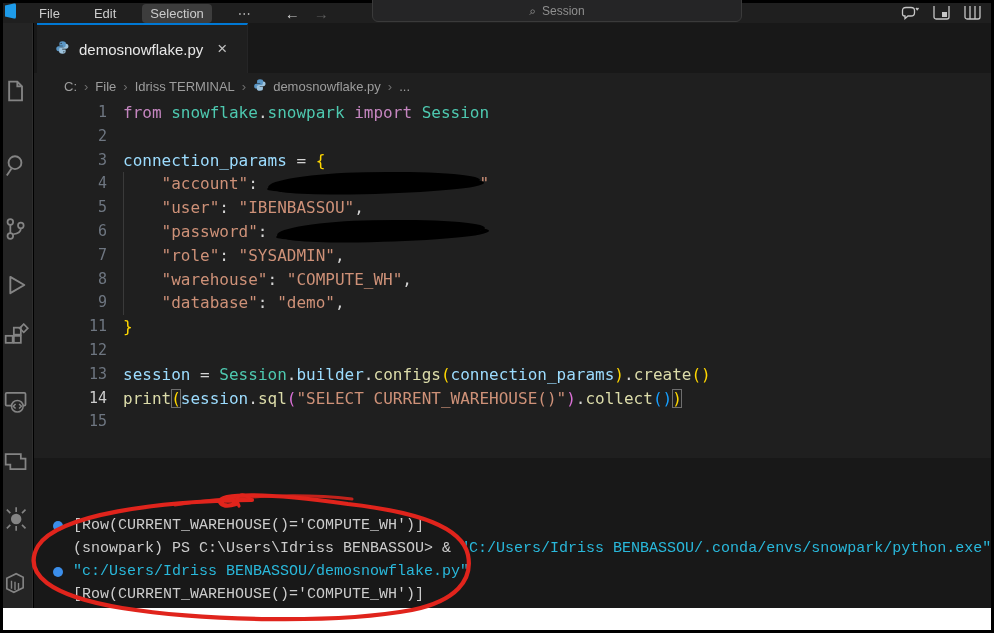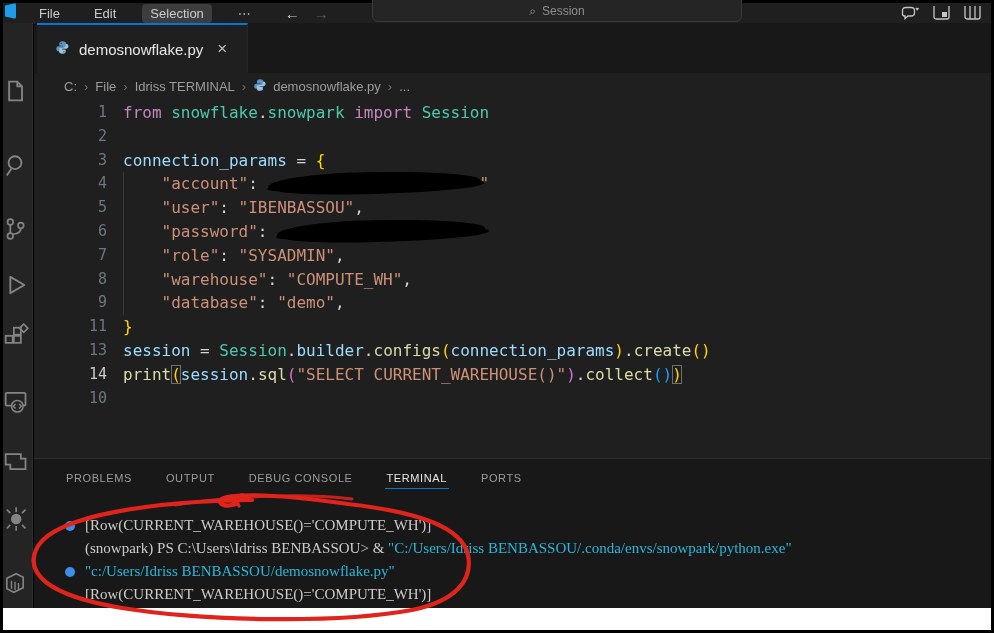--- a/index.html
+++ b/index.html
@@ -45,21 +45,21 @@
   .code-text { margin-left:16px; white-space:pre; }
   .code-line.guide::after { content:""; position:absolute; left:89px; top:0; bottom:0; border-left:1px solid #3a3a3a; }
   .boxed { outline:1px solid #6e6e6e; outline-offset:-1px; }
   .scribble { display:inline-block; vertical-align:middle; height:21px; margin-top:-4px; background:#000; border-radius:46% 54% 58% 42% / 62% 48% 52% 38%; transform:rotate(-1.2deg); box-shadow:6px 3px 0 -2px #000, -4px 2px 0 -3px #000; }
 
   
   .panel-tabs { position:absolute; left:0; top:435px; right:0; height:40px; background:#181818; border-top:1px solid #2b2b2b; display:flex; align-items:center; gap:30px; padding-left:30px; }
   .panel-tab { color:#9d9d9d; font-size:11px; letter-spacing:.6px; padding:4px 2px; border-bottom:1px solid transparent; white-space:nowrap; }
   .panel-tab.active { color:#e7e7e7; border-bottom:1px solid #0078D4; }
 
-  .terminal { position:absolute; left:12px; top:475px; right:0; height:110px; background:#181818; padding-top:16px; font-family:Liberation Serif, serif; font-size:15px; overflow:hidden; }
+  .terminal { position:absolute; left:0; top:475px; right:0; height:110px; background:#181818; padding-top:16px; font-family:Liberation Mono, monospace; font-size:15px; overflow:hidden; }
   .term-line { position:relative; height:23px; line-height:23px; padding-left:39px; white-space:pre; }
   .term-bullet { position:absolute; left:19px; top:6.5px; width:10px; height:10px; border-radius:50%; }
 
   
   .bottom-strip { position:absolute; left:3px; top:608px; width:988px; height:22px; background:#ffffff; }
 
   
   .annotation { position:absolute; left:0; top:0; width:994px; height:633px; pointer-events:none; }
 </style>
 </head>
@@ -206,32 +206,26 @@
         <div class="code-line"><span class="gutter">1</span><span class="code-text"><span style="color: rgb(197, 134, 192);">from</span><span style="color: rgb(212, 212, 212);"> </span><span style="color: rgb(78, 201, 176);">snowflake</span><span style="color: rgb(212, 212, 212);">.</span><span style="color: rgb(78, 201, 176);">snowpark</span><span style="color: rgb(212, 212, 212);"> </span><span style="color: rgb(197, 134, 192);">import</span><span style="color: rgb(212, 212, 212);"> </span><span style="color: rgb(78, 201, 176);">Session</span></span></div>
         <div class="code-line"><span class="gutter">2</span><span class="code-text"></span></div>
         <div class="code-line"><span class="gutter">3</span><span class="code-text"><span style="color: rgb(156, 220, 254);">connection_params</span><span style="color: rgb(212, 212, 212);"> = </span><span style="color: rgb(255, 215, 0);">{</span></span></div>
         <div class="code-line guide"><span class="gutter">4</span><span class="code-text"><span style="color: rgb(212, 212, 212);">    </span><span style="color: rgb(206, 145, 120);">"account"</span><span style="color: rgb(212, 212, 212);">: </span><span class="scribble" style="width: 212px; background: rgb(0, 0, 0);"></span><span style="color: rgb(206, 145, 120);">"</span></span></div>
         <div class="code-line guide"><span class="gutter">5</span><span class="code-text"><span style="color: rgb(212, 212, 212);">    </span><span style="color: rgb(206, 145, 120);">"user"</span><span style="color: rgb(212, 212, 212);">: </span><span style="color: rgb(206, 145, 120);">"IBENBASSOU"</span><span style="color: rgb(212, 212, 212);">,</span></span></div>
         <div class="code-line guide"><span class="gutter">6</span><span class="code-text"><span style="color: rgb(212, 212, 212);">    </span><span style="color: rgb(206, 145, 120);">"password"</span><span style="color: rgb(212, 212, 212);">: </span><span class="scribble" style="width: 208px; background: rgb(0, 0, 0);"></span></span></div>
         <div class="code-line guide"><span class="gutter">7</span><span class="code-text"><span style="color: rgb(212, 212, 212);">    </span><span style="color: rgb(206, 145, 120);">"role"</span><span style="color: rgb(212, 212, 212);">: </span><span style="color: rgb(206, 145, 120);">"SYSADMIN"</span><span style="color: rgb(212, 212, 212);">,</span></span></div>
         <div class="code-line guide"><span class="gutter">8</span><span class="code-text"><span style="color: rgb(212, 212, 212);">    </span><span style="color: rgb(206, 145, 120);">"warehouse"</span><span style="color: rgb(212, 212, 212);">: </span><span style="color: rgb(206, 145, 120);">"COMPUTE_WH"</span><span style="color: rgb(212, 212, 212);">,</span></span></div>
         <div class="code-line guide"><span class="gutter">9</span><span class="code-text"><span style="color: rgb(212, 212, 212);">    </span><span style="color: rgb(206, 145, 120);">"database"</span><span style="color: rgb(212, 212, 212);">: </span><span style="color: rgb(206, 145, 120);">"demo"</span><span style="color: rgb(212, 212, 212);">,</span></span></div>
         <div class="code-line"><span class="gutter">11</span><span class="code-text"><span style="color: rgb(255, 215, 0);">}</span></span></div>
+        <div class="code-line"><span class="gutter">12</span><span class="code-text"></span></div>
         <div class="code-line"><span class="gutter">13</span><span class="code-text"><span style="color: rgb(156, 220, 254);">session</span><span style="color: rgb(212, 212, 212);"> = </span><span style="color: rgb(78, 201, 176);">Session</span><span style="color: rgb(212, 212, 212);">.</span><span style="color: rgb(156, 220, 254);">builder</span><span style="color: rgb(212, 212, 212);">.</span><span style="color: rgb(220, 220, 170);">configs</span><span style="color: rgb(255, 215, 0);">(</span><span style="color: rgb(156, 220, 254);">connection_params</span><span style="color: rgb(255, 215, 0);">)</span><span style="color: rgb(212, 212, 212);">.</span><span style="color: rgb(220, 220, 170);">create</span><span style="color: rgb(255, 215, 0);">()</span></span></div>
         <div class="code-line"><span class="gutter active">14</span><span class="code-text"><span style="color: rgb(220, 220, 170);">print</span><span class="boxed" style="color: rgb(255, 215, 0);">(</span><span style="color: rgb(156, 220, 254);">session</span><span style="color: rgb(212, 212, 212);">.</span><span style="color: rgb(220, 220, 170);">sql</span><span style="color: rgb(218, 112, 214);">(</span><span style="color: rgb(206, 145, 120);">"SELECT CURRENT_WAREHOUSE()"</span><span style="color: rgb(218, 112, 214);">)</span><span style="color: rgb(212, 212, 212);">.</span><span style="color: rgb(220, 220, 170);">collect</span><span style="color: rgb(23, 159, 255);">(</span><span style="color: rgb(23, 159, 255);">)</span><span class="boxed" style="color: rgb(255, 215, 0);">)</span></span></div>
-        <div class="code-line"><span class="gutter">10</span><span class="code-text"></span></div>
-      </div>
-
-    <div class="panel-tabs" id="panelTabs">
-        <span class="panel-tab">PROBLEMS</span>
-        <span class="panel-tab">OUTPUT</span>
-        <span class="panel-tab">DEBUG CONSOLE</span>
-        <span class="panel-tab active">TERMINAL</span>
-        <span class="panel-tab">PORTS</span>
-      </div>
+        <div class="code-line"><span class="gutter">15</span><span class="code-text"></span></div>
+      </div>
+
 
     <div class="terminal" id="terminal">
         <div class="term-line"><span class="term-bullet" style="background: rgb(59, 142, 234);"></span><span style="color: rgb(204, 204, 204);">[Row(CURRENT_WAREHOUSE()='COMPUTE_WH')]</span></div>
         <div class="term-line"><span style="color: rgb(204, 204, 204);">(snowpark) PS C:\Users\Idriss BENBASSOU&gt; &amp; </span><span style="color: rgb(41, 184, 219);">"C:/Users/Idriss BENBASSOU/.conda/envs/snowpark/python.exe"</span></div>
         <div class="term-line"><span class="term-bullet" style="background: rgb(59, 142, 234);"></span><span style="color: rgb(41, 184, 219);">"c:/Users/Idriss BENBASSOU/demosnowflake.py"</span></div>
         <div class="term-line"><span style="color: rgb(204, 204, 204);">[Row(CURRENT_WAREHOUSE()='COMPUTE_WH')]</span></div>
       </div>
   </div>
 
   <div class="bottom-strip"></div>

